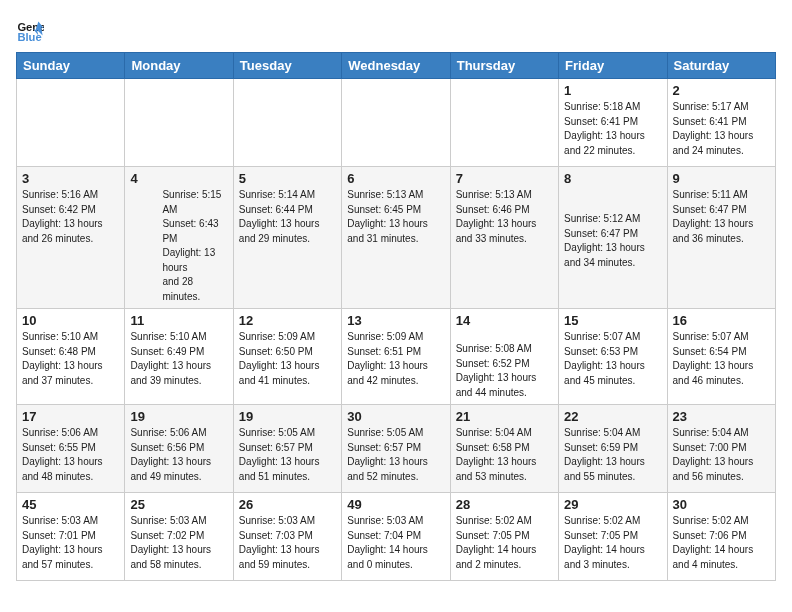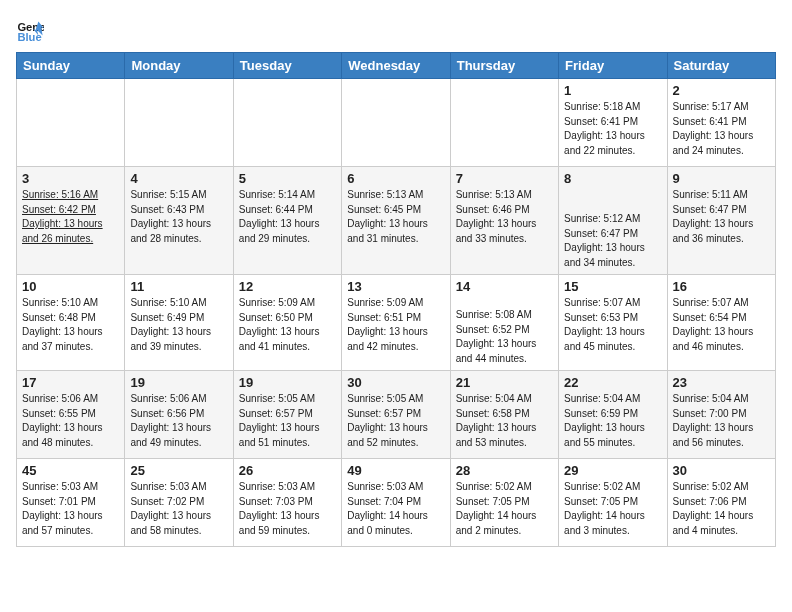--- a/index.html
+++ b/index.html
@@ -136,28 +136,28 @@
           <span class="day-num">2</span>
           <div class="day-info" style="white-space: pre-line;">Sunrise: 5:17 AM
 Sunset: 6:41 PM
 Daylight: 13 hours
 and 24 minutes.</div>
         </td>
       </tr>
       <tr>
         <td>
           <span class="day-num">3</span>
-          <div class="day-info" style="white-space: pre-line; text-decoration: underline;">Sunrise: 5:16 AM
+          <div class="day-info" style="white-space: pre-line;">Sunrise: 5:16 AM
 Sunset: 6:42 PM
 Daylight: 13 hours
 and 26 minutes.</div>
         </td>
         <td>
           <span class="day-num">4</span>
-          <div class="day-info" style="white-space: pre-line;">Sunrise: 5:15 AM
+          <div class="day-info" style="white-space: pre-line; margin-left: 32px;">Sunrise: 5:15 AM
 Sunset: 6:43 PM
 Daylight: 13 hours
 and 28 minutes.</div>
         </td>
         <td>
           <span class="day-num">5</span>
           <div class="day-info" style="white-space: pre-line;">Sunrise: 5:14 AM
 Sunset: 6:44 PM
 Daylight: 13 hours
 and 29 minutes.</div>

